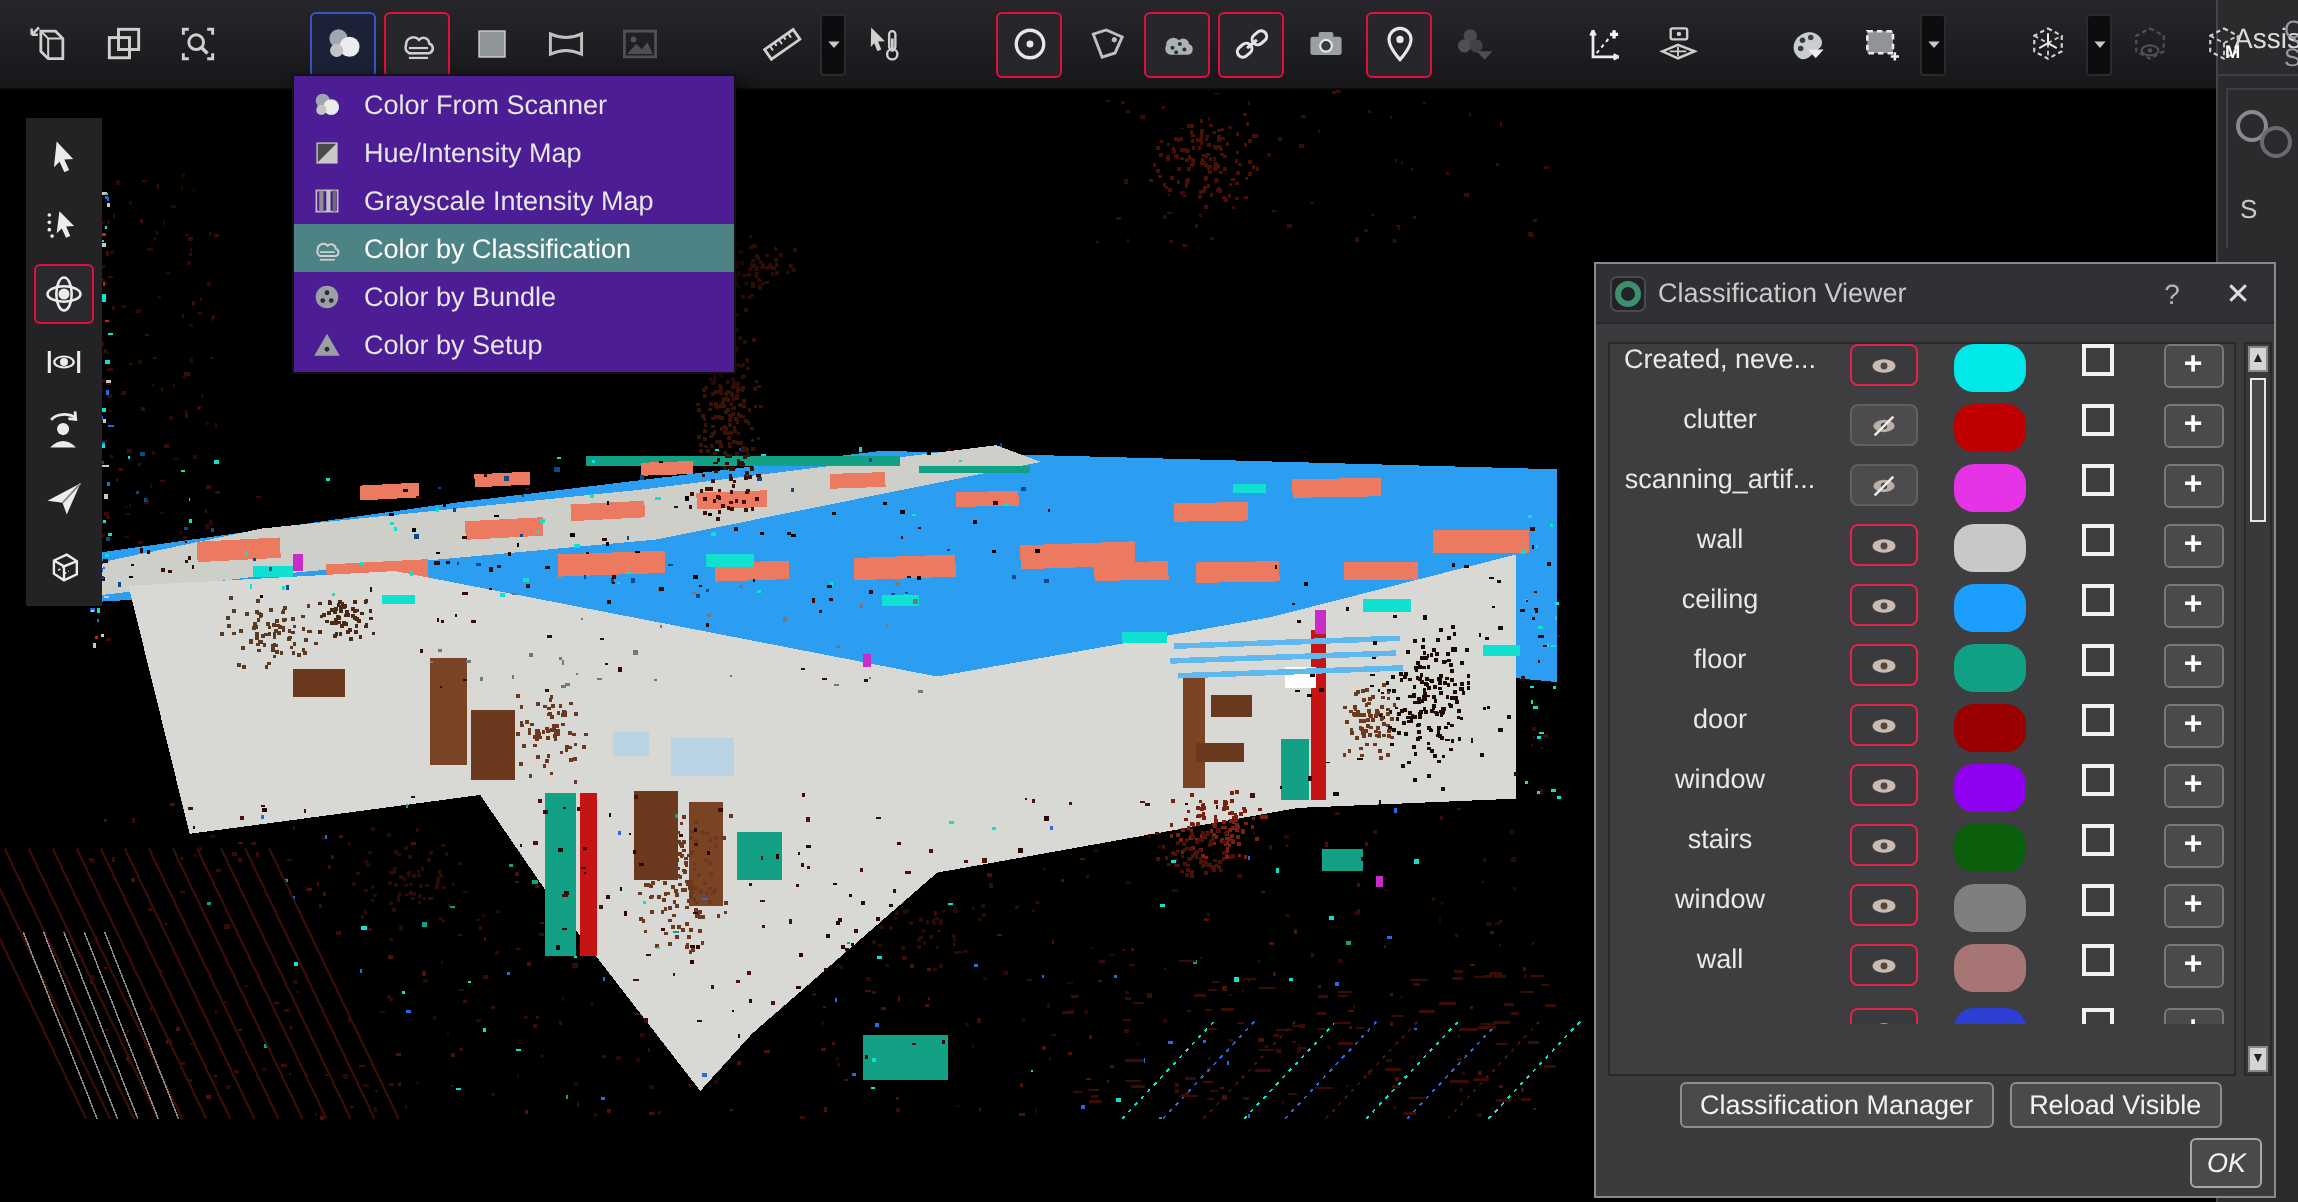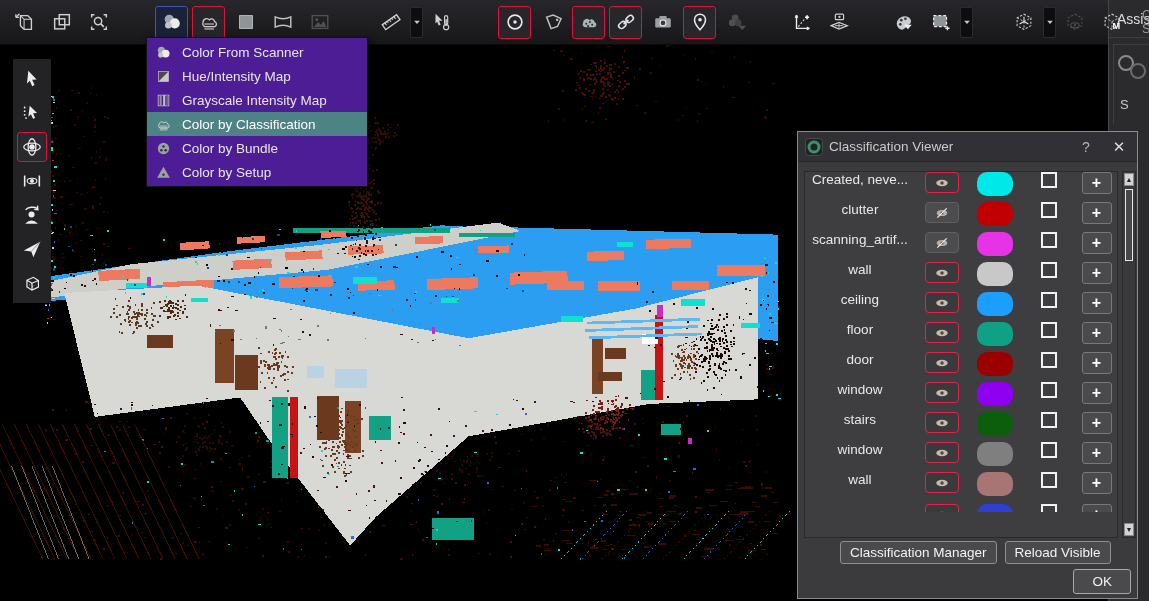--- a/index.html
+++ b/index.html
@@ -76,21 +76,21 @@
   .add-btn{width:30px;height:22px;background:#4A4A4D;border:1px solid #78787a;border-radius:3px;color:#FFF;
     font-size:16px;font-weight:bold;line-height:18px;display:flex;align-items:center;justify-content:center;padding:0;}
   .scrollbar{position:absolute;left:324px;top:39px;width:14px;height:367px;background:#39393c;border:1px solid #2a2a2c;}
   .sb-btn{position:absolute;left:1px;right:1px;height:13px;background:#D4D4D4;border:1px solid #888;
     display:flex;align-items:center;justify-content:center;font-size:7px;color:#222;padding:0;}
   .sb-up{top:1px;} .sb-down{bottom:1px;}
   .sb-thumb{position:absolute;left:2px;right:2px;top:17px;height:72px;background:#48484b;border:1px solid #E8E8E8;}
   .dlg-buttons{position:absolute;top:409px;left:6px;display:flex;gap:8px;margin-left:36px;}
   .dlg-btn{background:#4A4A4D;border:1px solid #8E8E90;border-radius:3px;color:#F2F2F2;font-size:13.5px;padding:3px 9px;}
   .ok-btn{position:absolute;right:6px;top:437px;min-width:33px;height:25px;background:#4A4A4D;
-    border:1px solid #A8A8AA;border-radius:3px;color:#F2F2F2;font-size:13.5px;padding:0 18px;}
+    border:1px solid #A8A8AA;border-radius:3px;color:#F2F2F2;font-size:13.5px;padding:0 7px;font-style:italic;}
 </style>
 </head>
 <body>
 
 <div class="app">
 
   <svg id="viewport" width="1149" height="556" viewBox="0 45 1149 601" shape-rendering="crispEdges">
       <rect x="0" y="45" width="1149" height="556" fill="#000000"></rect>
       <g>
         <polygon points="0,296 200,268 430,240 795,250 795,365 640,350 460,378 167,312 0,322" fill="#2B9EF2"></polygon>

